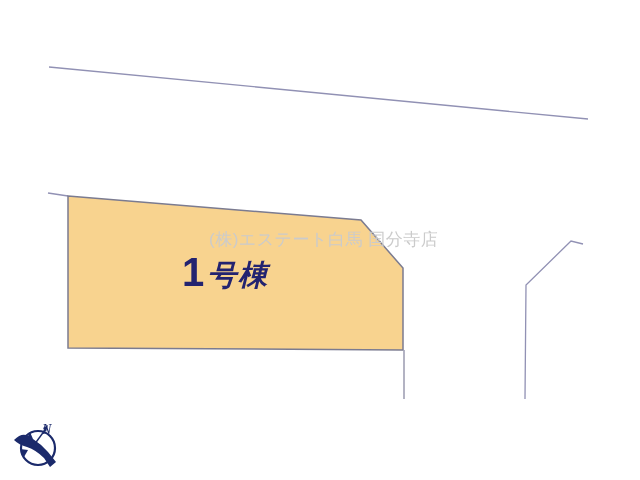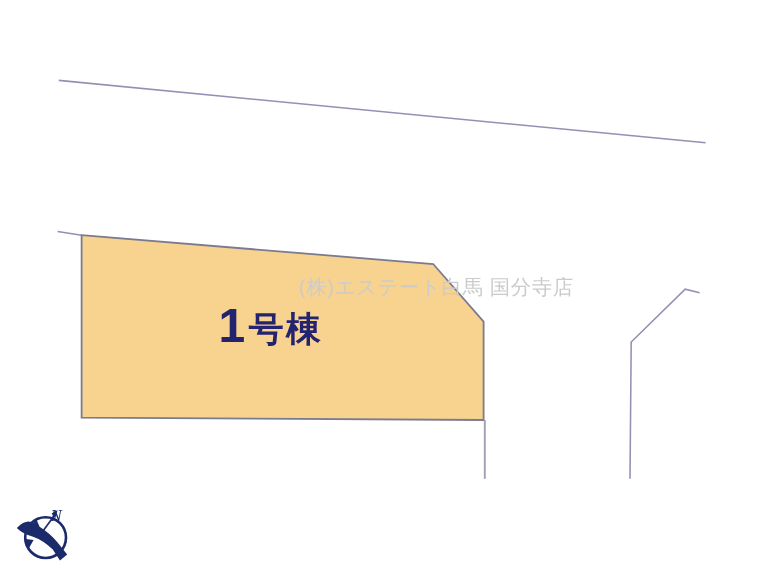--- a/index.html
+++ b/index.html
@@ -43,21 +43,20 @@
   .watermark {
     position: absolute;
     left: 209px;
     top: 230px;
     font-size: 17px;
     line-height: 20px;
     letter-spacing: 0.5px;
     color: var(--watermark-text, #cbcbcb);
     white-space: nowrap;
     user-select: none;
-    margin-left: 40px;
   }
   .parcel-label {
     position: absolute;
     left: 182px;
     top: 252px;
     display: flex;
     align-items: flex-end;
     gap: 3px;
     color: var(--label-text, #232370);
     font-weight: 600;
@@ -65,20 +64,21 @@
   }
   .parcel-label .num {
     font-size: 40px;
     line-height: 1;
   }
   .parcel-label .unit {
     font-size: 29px;
     line-height: 1;
     padding-bottom: 2px;
     letter-spacing: 2px;
+    font-style: italic;
   }
   .compass {
     position: absolute;
     left: 10px;
     top: 418px;
     width: 58px;
     height: 58px;
   }
   .compass .ring {
     fill: none;

